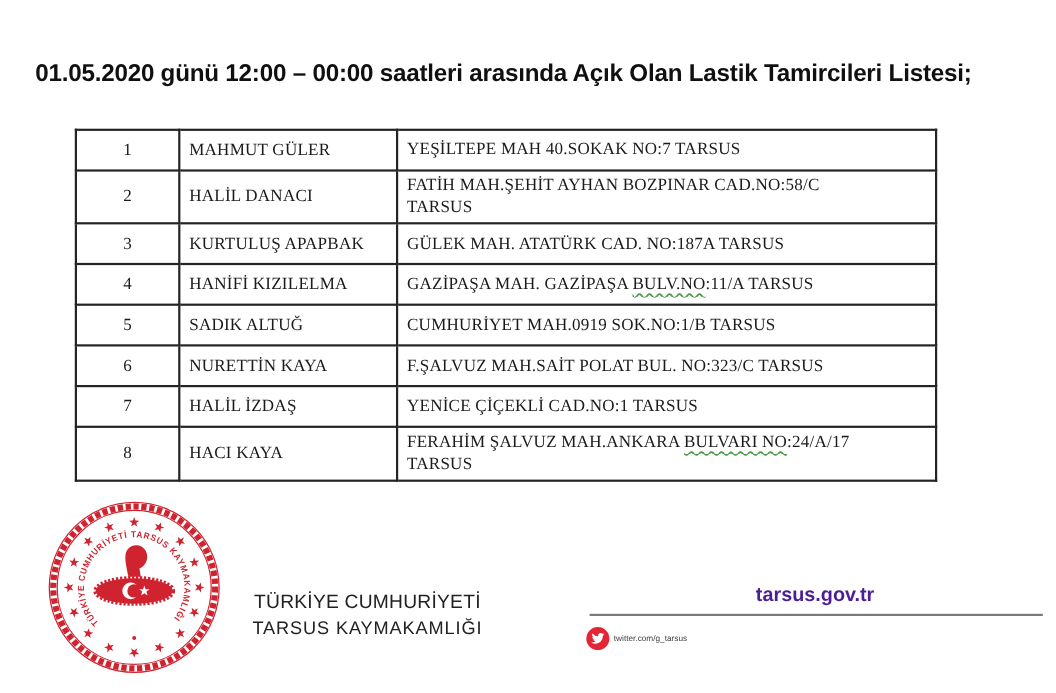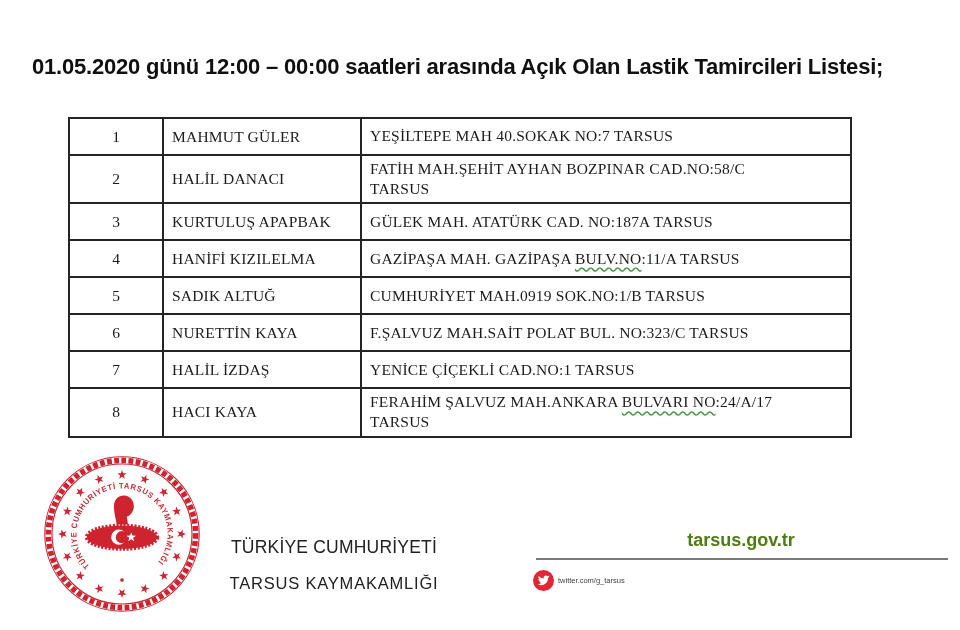--- a/index.html
+++ b/index.html
@@ -24,24 +24,24 @@
   .squiggle {
     text-decoration: underline wavy #4a9a4a;
     text-underline-offset: 3px;
     margin-top: 19px;
   }
   .seal { position:absolute; left:42px; top:454px; width:160px; height:160px; }
   .org-block {
     position:absolute; left:220px; top:537px; width:228px; text-align:center; color:#212121;
   }
   .org-line1 { font-weight:normal; font-size:17.5px; letter-spacing:0.2px; }
-  .org-line2 { font-size:16.5px; margin-top:16px; letter-spacing:0.8px; }
+  .org-line2 { font-size:16.5px; margin-top:4px; letter-spacing:0.8px; }
   .website {
     position:absolute; left:535px; top:530px; width:412px; text-align:center;
-    font-weight:bold; font-size:18px; color:#4d7c0f;
+    font-weight:bold; font-size:18px; color:#4c1d95;
   }
   .divider { position:absolute; left:536px; top:558px; width:412px; height:2px; background:#7a7a7a; }
   .social-row {
     position:absolute; left:533px; top:570px; width:422px;
     display:flex; justify-content:space-between;gap:40px;
   }
   .social-item { display:flex; align-items:center; gap:4px; }
   .sicon {
     width:21px; height:21px; border-radius:50%; background:#e32636;
     display:flex; align-items:center; justify-content:center; flex:0 0 auto;

